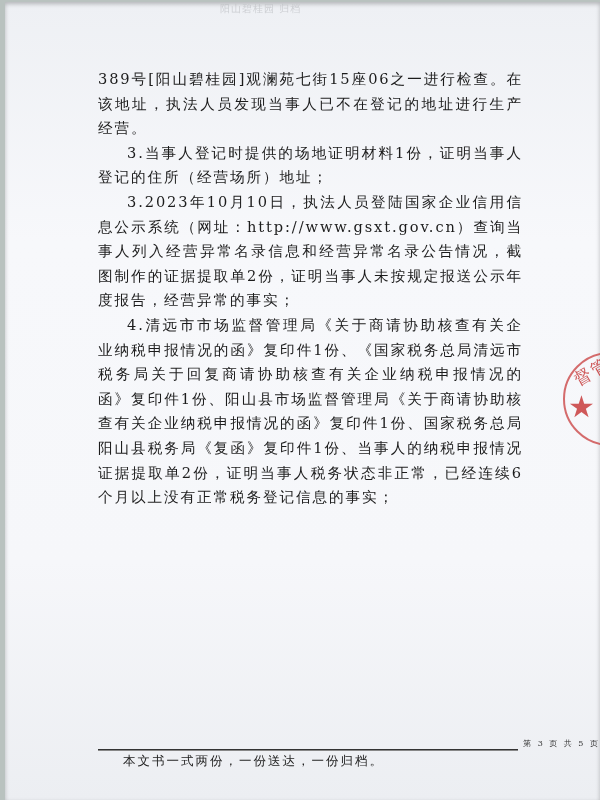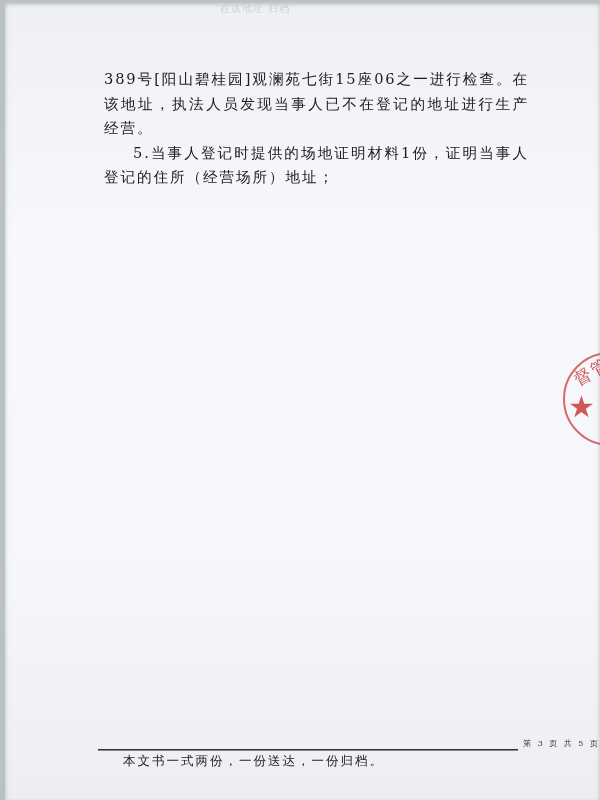--- a/index.html
+++ b/index.html
@@ -12,21 +12,21 @@
     .page {
       position: absolute; left: 5px; top: 2px; width: 595px; height: 798px;
       background: linear-gradient(180deg, #eef0f4 0%, #f7f8fb 30%, #f6f7fa 70%, #eceef2 100%);
       box-shadow: inset 0 2px 4px rgba(0,0,0,0.25);
     }
     .bleed {
       position: absolute; left: 215px; top: 0; font-size: 10px; color: #b7b9bd;
       opacity: 0.6; filter: blur(0.6px); letter-spacing: 1px;
     }
     .body-text {
-      position: absolute; left: 99px; top: 65px; width: 425px;
+      position: absolute; left: 93px; top: 65px; width: 425px;
       font-size: 14.6px; line-height: 24.6px; color: #1c1c1c;
       letter-spacing: 1.9px; text-align: justify;
     }
     .body-text p { margin: 0; }
     .indent { text-indent: 29px; }
     .footer-page {
       position: absolute; left: 0; width: 600px; top: 738px; text-align: right;
       font-size: 8px; color: #333; letter-spacing: 2px;
     }
     .footer-rule {
@@ -47,25 +47,27 @@
       letter-spacing: 2px;
     }
     .stamp-star {
       position: absolute; left: 3px; top: 38px; font-size: 30px; line-height: 30px;
     }
   </style>
 </head>
 <body>
 
 <div class="page">
-  <div class="bleed">在该地址  归档</div>
+  <div class="bleed">阳山碧桂园  归档</div>
 
   <div class="body-text">
     <p>389号[阳山碧桂园]观澜苑七街15座06之一进行检查。在该地址，执法人员发现当事人已不在登记的地址进行生产经营。</p>
-    <p class="indent">5.当事人登记时提供的场地证明材料1份，证明当事人登记的住所（经营场所）地址；</p>
+    <p class="indent">3.当事人登记时提供的场地证明材料1份，证明当事人登记的住所（经营场所）地址；</p>
+    <p class="indent">3.2023年10月10日，执法人员登陆国家企业信用信息公示系统（网址：http://www.gsxt.gov.cn）查询当事人列入经营异常名录信息和经营异常名录公告情况，截图制作的证据提取单2份，证明当事人未按规定报送公示年度报告，经营异常的事实；</p>
+    <p class="indent">4.清远市市场监督管理局《关于商请协助核查有关企业纳税申报情况的函》复印件1份、《国家税务总局清远市税务局关于回复商请协助核查有关企业纳税申报情况的函》复印件1份、阳山县市场监督管理局《关于商请协助核查有关企业纳税申报情况的函》复印件1份、国家税务总局阳山县税务局《复函》复印件1份、当事人的纳税申报情况证据提取单2份，证明当事人税务状态非正常，已经连续6个月以上没有正常税务登记信息的事实；</p>
   </div>
 
   <div class="stamp">
     <span class="stamp-text">督管</span>
     <span class="stamp-star">★</span>
   </div>
 </div>
 
 <div class="footer-page">第 3 页 共 5 页</div>
 <div class="footer-rule"></div>

